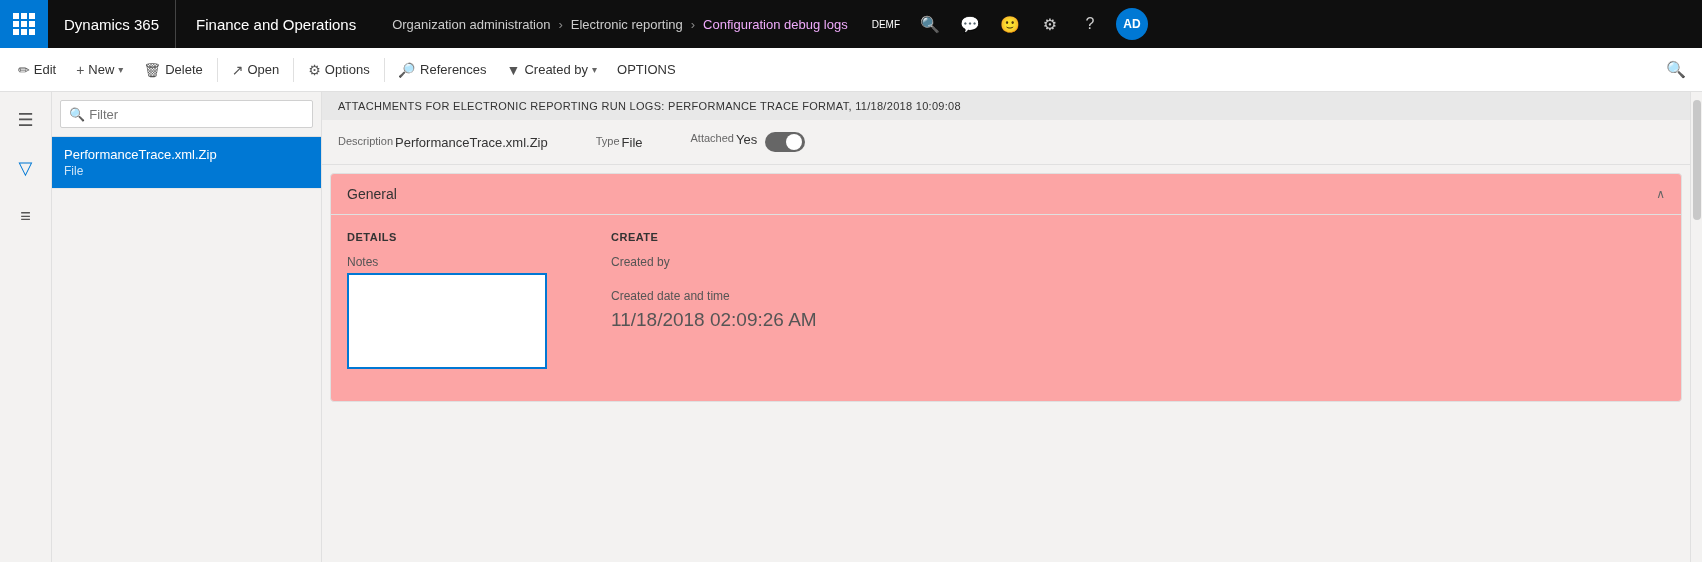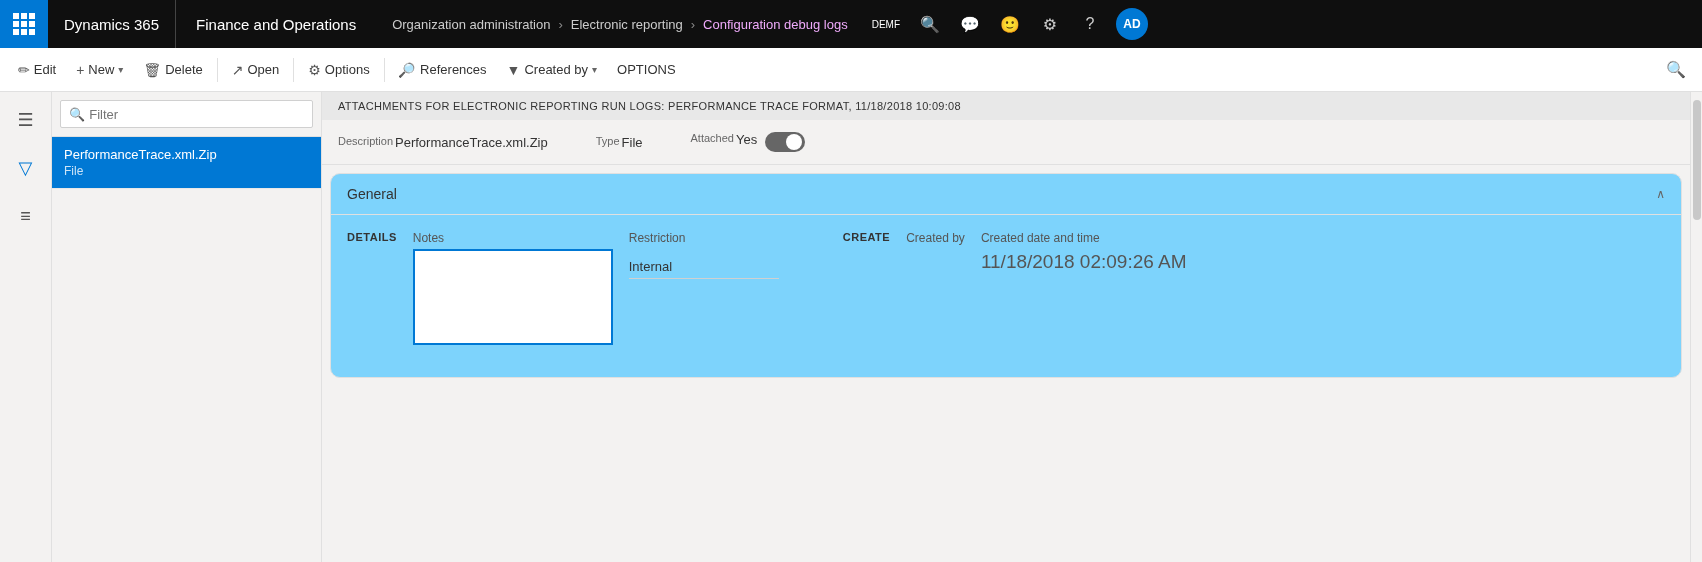--- a/index.html
+++ b/index.html
@@ -290,24 +290,24 @@
       height: 16px;
       background: #fff;
       border-radius: 50%;
       top: 2px;
       right: 3px;
       transition: left 0.2s;
     }
 
     
     .general-section {
-      background: #7dd3fc;
+      background: #fca5a5;
       margin: 8px;
       border: 1px solid #e0e0e0;
-      border-radius: 10px;
+      border-radius: 4px;
       flex-shrink: 0;
     }
     .section-header {
       display: flex;
       align-items: center;
       justify-content: space-between;
       padding: 12px 16px;
       border-bottom: 1px solid #e0e0e0;
       cursor: pointer;
     }
@@ -315,21 +315,21 @@
       font-size: 14px;
       font-weight: 500;
       color: #333;
     }
     .section-chevron { font-size: 12px; color: #666; }
     .section-body {
       padding: 16px;
       display: flex;
       gap: 64px;
     }
-    .section-col { display: flex; gap: 16px; }
+    .section-col { display: flex; flex-direction: column; gap: 4px; }
     .col-header {
       font-size: 11px;
       font-weight: 600;
       color: #333;
       text-transform: uppercase;
       letter-spacing: 0.5px;
       margin-bottom: 8px;
     }
     .form-field { display: flex; flex-direction: column; gap: 4px; margin-bottom: 16px; }
     .form-label { font-size: 12px; color: #555; }
@@ -520,24 +520,20 @@
         <span class="section-chevron">∧</span>
       </div>
       <div class="section-body">
 
         <div class="section-col">
           <div class="col-header">DETAILS</div>
           <div class="form-field">
             <label class="form-label">Notes</label>
             <textarea class="form-notes-textarea" style=""></textarea>
           </div>
-          <div class="form-field">
-            <label class="form-label">Restriction</label>
-            <div class="restriction-value">Internal</div>
-          </div>
         </div>
 
         <div class="section-col">
           <div class="col-header">CREATE</div>
           <div class="form-field">
             <label class="form-label">Created by</label>
           </div>
           <div class="form-field">
             <label class="form-label">Created date and time</label>
             <div class="form-value-muted">11/18/2018 02:09:26 AM</div>

